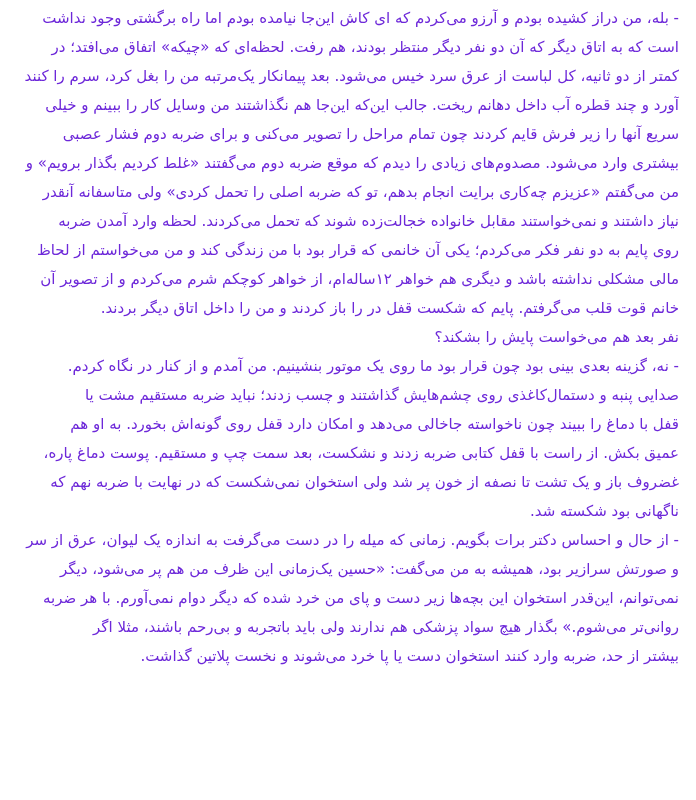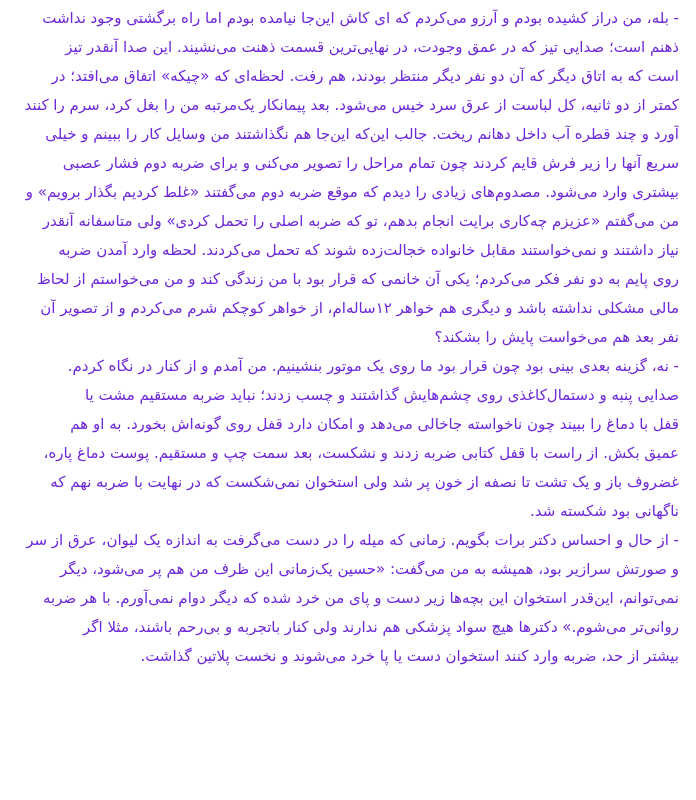--- a/index.html
+++ b/index.html
@@ -36,43 +36,43 @@
     overflow: hidden;
   }
 </style>
 </head>
 <body style="background: rgb(255, 255, 255);">
 
 <div class="page">
   <div class="article-text" id="article-text" style="color: #6d28d9;">
       <div class="block answer">
         <div class="line">- بله، من دراز کشیده بودم و آرزو می‌کردم که ای کاش این‌جا نیامده بودم اما راه برگشتی وجود نداشت</div>
-        <div class="line">ذهنم است؛ صدایی تیز که در عمق وجودت، در نهایی‌ترین قسمت ذهنت می‌نشیند. این صدا آنقدر تیز</div>
         <div class="line">است که به اتاق دیگر که آن دو نفر دیگر منتظر بودند، هم رفت. لحظه‌ای که «چیکه» اتفاق می‌افتد؛ در</div>
         <div class="line">کمتر از دو ثانیه، کل لباست از عرق سرد خیس می‌شود. بعد پیمانکار یک‌مرتبه من را بغل کرد، سرم را کنند</div>
         <div class="line">آورد و چند قطره آب داخل دهانم ریخت. جالب این‌که این‌جا هم نگذاشتند من وسایل کار را ببینم و خیلی</div>
         <div class="line">سریع آنها را زیر فرش قایم کردند چون تمام مراحل را تصویر می‌کنی و برای ضربه دوم فشار عصبی</div>
         <div class="line">بیشتری وارد می‌شود. مصدوم‌های زیادی را دیدم که موقع ضربه دوم می‌گفتند «غلط کردیم بگذار برویم» و</div>
         <div class="line">من می‌گفتم «عزیزم چه‌کاری برایت انجام بدهم، تو که ضربه اصلی را تحمل کردی» ولی متاسفانه آنقدر</div>
         <div class="line">نیاز داشتند و نمی‌خواستند مقابل خانواده خجالت‌زده شوند که تحمل می‌کردند. لحظه وارد آمدن ضربه</div>
         <div class="line">روی پایم به دو نفر فکر می‌کردم؛ یکی آن خانمی که قرار بود با من زندگی کند و من می‌خواستم از لحاظ</div>
         <div class="line">مالی مشکلی نداشته باشد و دیگری هم خواهر ۱۲ساله‌ام، از خواهر کوچکم شرم می‌کردم و از تصویر آن</div>
+        <div class="line">خانم قوت قلب می‌گرفتم. پایم که شکست قفل در را باز کردند و من را داخل اتاق دیگر بردند.</div>
       </div>
       <div class="block question">
         <div class="line">نفر بعد هم می‌خواست پایش را بشکند؟</div>
       </div>
       <div class="block answer">
         <div class="line">- نه، گزینه بعدی بینی بود چون قرار بود ما روی یک موتور بنشینیم. من آمدم و از کنار در نگاه کردم.</div>
         <div class="line">صدایی پنبه و دستمال‌کاغذی روی چشم‌هایش گذاشتند و چسب زدند؛ نباید ضربه مستقیم مشت یا</div>
         <div class="line">قفل با دماغ را ببیند چون ناخواسته جاخالی می‌دهد و امکان دارد قفل روی گونه‌اش بخورد. به او هم</div>
         <div class="line">عمیق بکش. از راست با قفل کتابی ضربه زدند و نشکست، بعد سمت چپ و مستقیم. پوست دماغ پاره،</div>
         <div class="line">غضروف باز و یک تشت تا نصفه از خون پر شد ولی استخوان نمی‌شکست که در نهایت با ضربه نهم که</div>
         <div class="line">ناگهانی بود شکسته شد.</div>
       </div>
       <div class="block answer">
         <div class="line">- از حال و احساس دکتر برات بگویم. زمانی که میله را در دست می‌گرفت به اندازه یک لیوان، عرق از سر</div>
         <div class="line">و صورتش سرازیر بود، همیشه به من می‌گفت: «حسین یک‌زمانی این ظرف من هم پر می‌شود، دیگر</div>
         <div class="line">نمی‌توانم، این‌قدر استخوان این بچه‌ها زیر دست و پای من خرد شده که دیگر دوام نمی‌آورم. با هر ضربه</div>
-        <div class="line">روانی‌تر می‌شوم.» دکترها هیچ سواد پزشکی هم ندارند ولی کنار باتجربه و بی‌رحم باشند، مثلا اگر</div>
+        <div class="line">روانی‌تر می‌شوم.» بگذار هیچ سواد پزشکی هم ندارند ولی باید باتجربه و بی‌رحم باشند، مثلا اگر</div>
         <div class="line">بیشتر از حد، ضربه وارد کنند استخوان دست یا پا خرد می‌شوند و نخست پلاتین گذاشت.</div>
       </div>
     </div>
 </div>
 
 </body></html>

